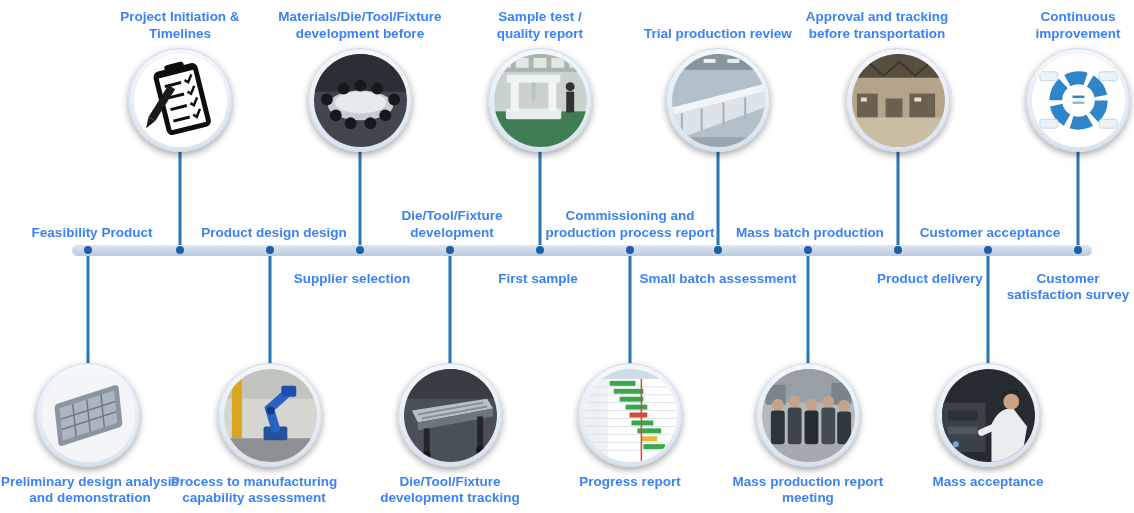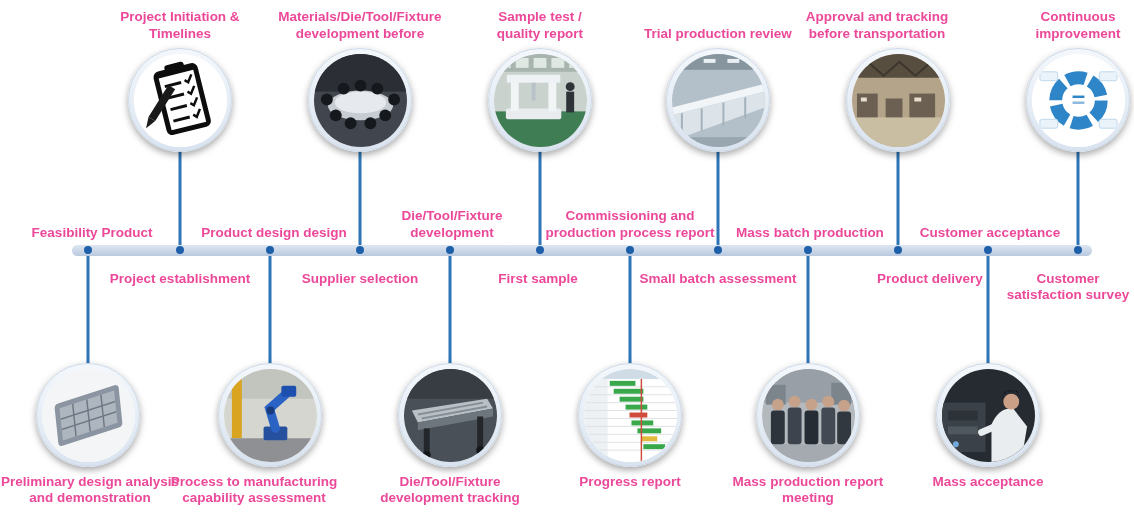--- a/index.html
+++ b/index.html
@@ -6,21 +6,21 @@
   body{background:#ffffff;font-family:"Liberation Sans",sans-serif}
   #stage{position:relative;width:1134px;height:513px;background:#fff;overflow:hidden}
   .bar{position:absolute;left:72px;top:245px;width:1020px;height:11px;border-radius:6px;
        background:linear-gradient(180deg,#dde6f1,#b9c9df);z-index:2}
   .node{position:absolute;top:250px;width:8px;height:8px;background:#fff;border:4px solid #1e5fa9;
         border-radius:50%;transform:translate(-50%,-50%);z-index:3}
   .conn{position:absolute;width:3px;background:#2e75b6;transform:translateX(-50%);z-index:1}
   .conn.up{top:150px;height:97px}
   .conn.down{top:256px;height:110px}
   .lbl,.cap{position:absolute;transform:translateX(-50%);text-align:center;font-size:13.5px;
-        font-weight:700;line-height:1.22;color:#ec4899;white-space:pre-line;z-index:2}
+        font-weight:700;line-height:1.22;color:#3b82f6;white-space:pre-line;z-index:2}
   .lbl.above{bottom:272px}
   .lbl.below{top:271px}
   .cap.top{bottom:471px}
   .cap.bottom{top:474px}
   .badge{position:absolute;width:104px;height:104px;border-radius:50%;transform:translate(-50%,-50%);
         background:linear-gradient(180deg,#f4f8fc,#d9e3ef);border:1px solid #ccd9e8;
         box-shadow:0 3px 7px rgba(0,0,0,.35);display:flex;align-items:center;justify-content:center;z-index:4}
   .badge.top{top:100px}
   .badge.bottom{top:415px}
   .ph{width:93px;height:93px;border-radius:50%;overflow:hidden;background:#fff}
@@ -52,23 +52,22 @@
   <div class="node" style="left:450px"></div>
   <div class="node" style="left:540px"></div>
   <div class="node" style="left:630px"></div>
   <div class="node" style="left:718px"></div>
   <div class="node" style="left:808px"></div>
   <div class="node" style="left:898px"></div>
   <div class="node" style="left:988px"></div>
   <div class="node" style="left:1078px"></div>
 
   <div class="lbl above" style="left:92px;width:150px">Feasibility Product</div>
-  <div class="lbl below" style="left:180px;width:160px">Project establishment</div>
   <div class="lbl above" style="left:274px;width:175px">Product design design</div>
-  <div class="lbl below" style="left:360px;width:150px">Supplier selection</div>
+  <div class="lbl below" style="left:352px;width:150px">Supplier selection</div>
   <div class="lbl above" style="left:452px;width:150px">Die/Tool/Fixture
 development</div>
   <div class="lbl below" style="left:538px;width:120px">First sample</div>
   <div class="lbl above" style="left:630px;width:185px">Commissioning and
 production process report</div>
   <div class="lbl below" style="left:718px;width:170px">Small batch assessment</div>
   <div class="lbl above" style="left:810px;width:170px">Mass batch production</div>
   <div class="lbl below" style="left:930px;width:140px">Product delivery</div>
   <div class="lbl above" style="left:990px;width:160px">Customer acceptance</div>
   <div class="lbl below" style="left:1068px;width:150px">Customer

